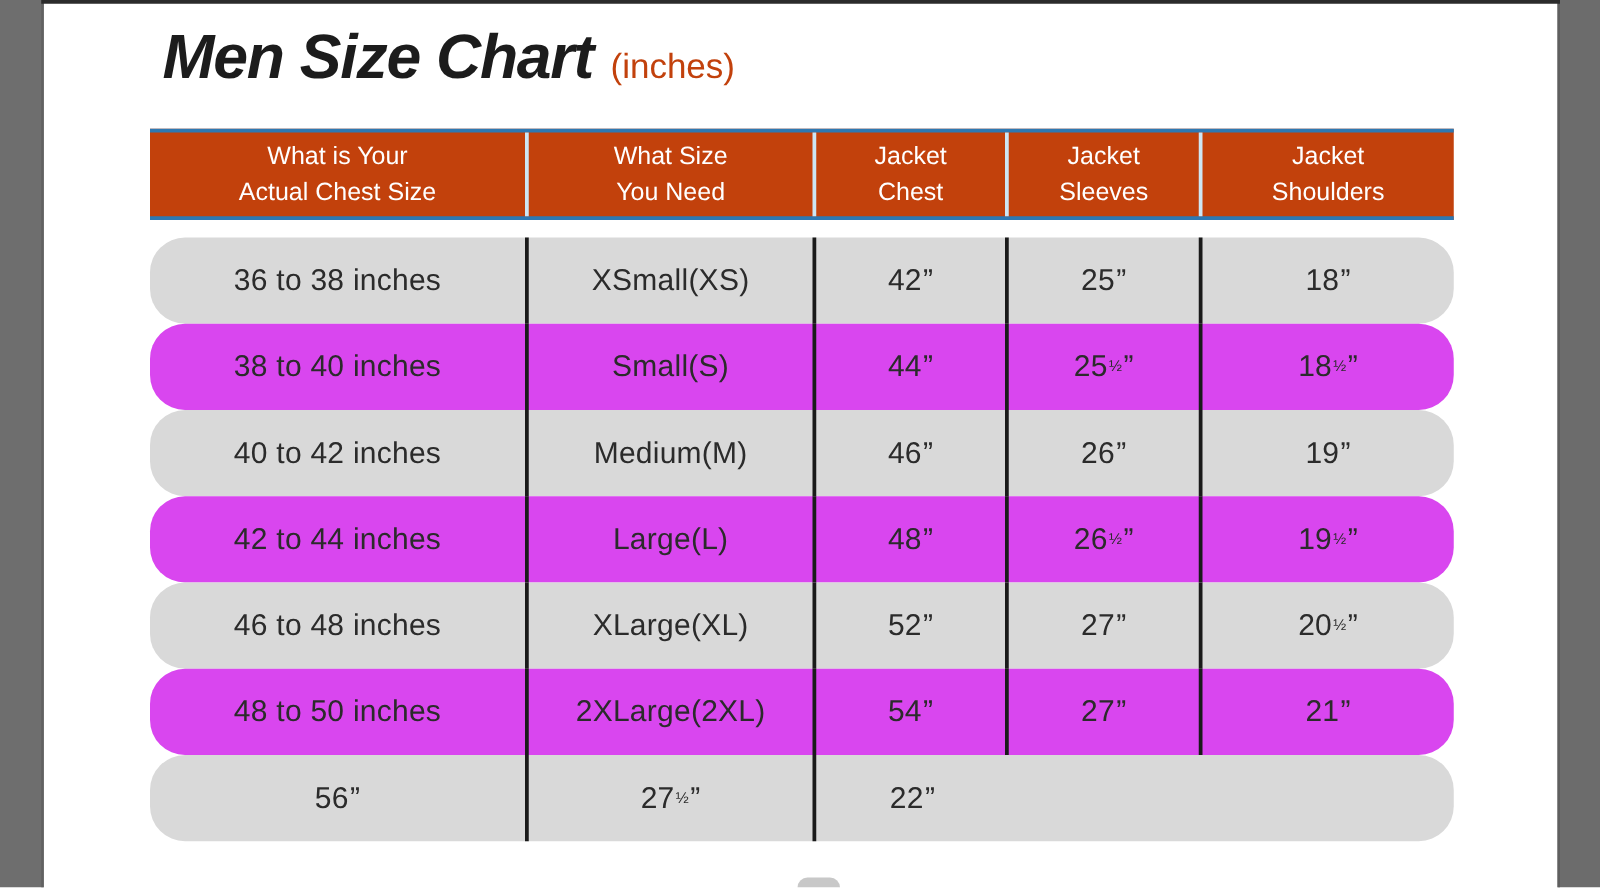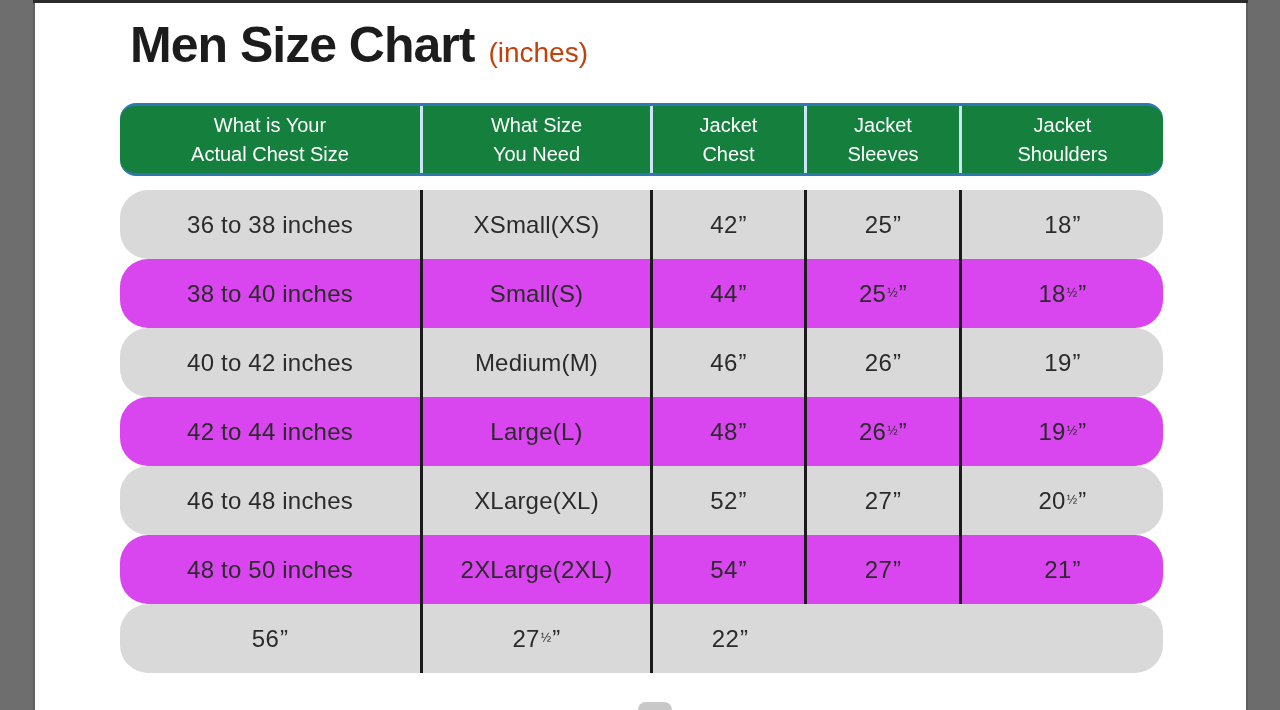--- a/index.html
+++ b/index.html
@@ -7,26 +7,26 @@
     width:1280px;height:710px;position:relative;overflow:hidden;
     font-family:"Liberation Sans","DejaVu Sans",sans-serif;
     -webkit-font-smoothing:antialiased;
   }
   .side-strip{position:absolute;top:0;bottom:0;background:#6e6e6e;}
   .side-strip.left{left:0;width:33px;border-right:2px solid #616161;}
   .side-strip.right{right:0;width:32px;border-left:2px solid #5f5f5f;background:#6c6c6c;}
   .top-line{position:absolute;top:0;left:33px;right:32px;height:3px;background:#2b2b2b;}
 
   .title-wrap{position:absolute;left:130px;top:16px;display:flex;align-items:baseline;gap:14px;white-space:nowrap;}
-  .title{font-size:50px;font-weight:600;color:#1c1c1c;letter-spacing:-1px;}
+  .title{font-size:50px;font-weight:600;color:#1c1c1c;letter-spacing:-1px;font-style:italic;}
   .title-suffix{font-size:28px;font-weight:400;color:#c2410c;letter-spacing:0;}
   .thead{
     top:103px;height:73px;box-sizing:border-box;position:absolute;left:120px;width:1043px;
     display:grid;grid-template-columns:303px 230px 154px 155px 201px;
-    background:#15803d;border-top:3px solid #2e78b2;border-bottom:3px solid #2e78b2;border-radius:16px;
+    background:#c2410c;border-top:3px solid #2e78b2;border-bottom:3px solid #2e78b2;
   }
   .th{
     display:flex;flex-direction:column;align-items:center;justify-content:center;
     color:#ffffff;font-size:20px;font-weight:500;line-height:1.45;text-align:center;
     border-right:3px solid #cde6f5;box-sizing:border-box;
   }
   .th:last-child{border-right:none;}
 
   .tbody{position:absolute;left:120px;top:190px;width:1043px;}
   .row{

